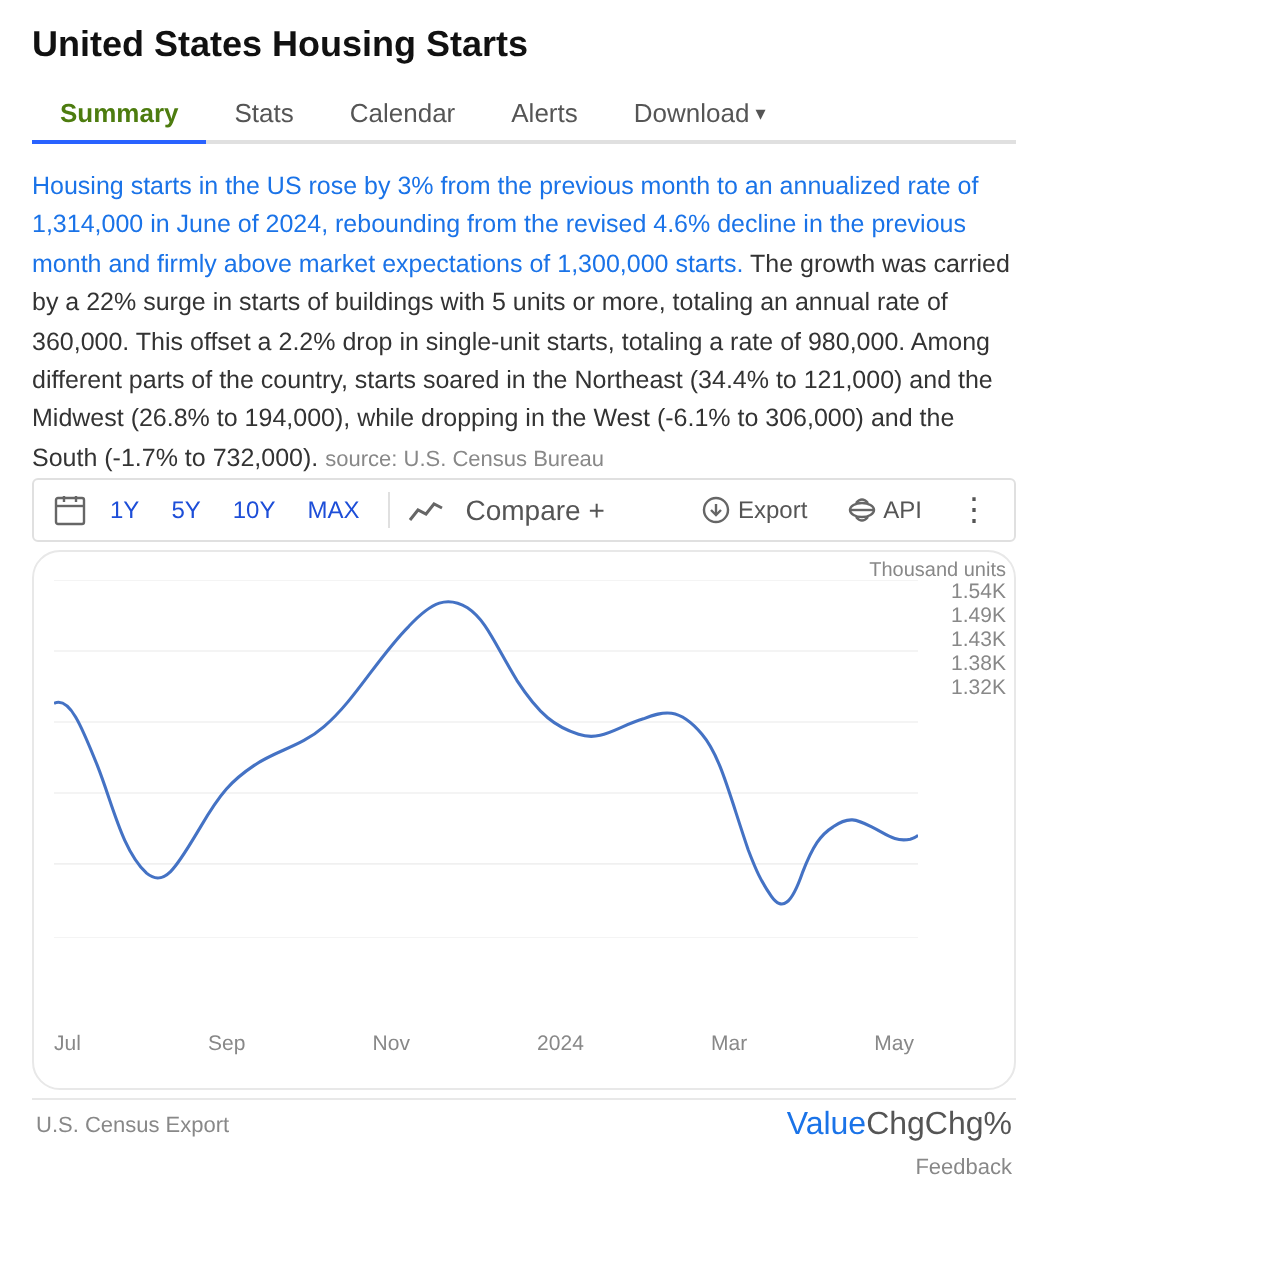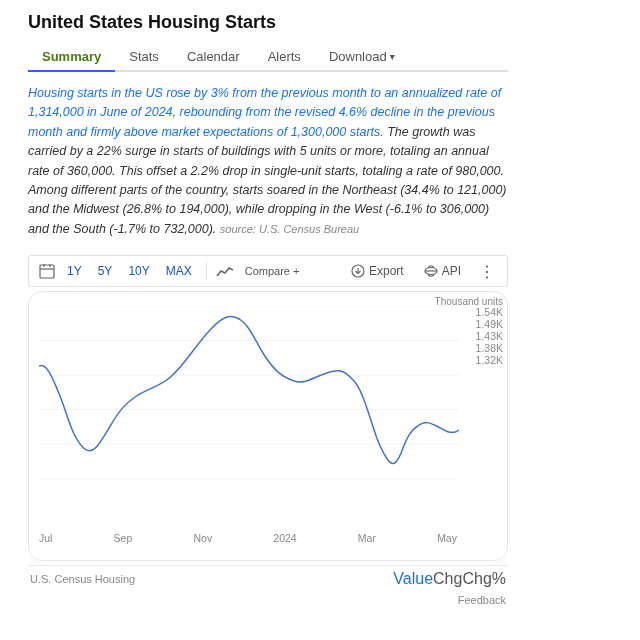--- a/index.html
+++ b/index.html
@@ -6,21 +6,21 @@
     body {
       font-family: Arial, sans-serif;
       font-size: 13px;
       background: #fff;
       color: #333;
       width: 640px;
       min-height: 640px;
     }
     .container {
       width: 524px;
-      padding: 12px 16px 8px 28px;
+      padding: 12px 16px 8px 16px;
     }
     .page-title {
       font-size: 18px;
       font-weight: bold;
       color: #111;
       margin-bottom: 10px;
     }
     .tabs {
       display: flex;
       align-items: center;
@@ -44,22 +44,21 @@
     }
     .tab.download {
       display: flex;
       align-items: center;
       gap: 3px;
     }
     .summary-text {
       font-size: 12.5px;
       color: #333;
       line-height: 1.55;
-      margin-bottom: 16px;
-      font-style: italic;
+      margin-bottom: 0;
     }
     .source {
       color: #888;
       font-size: 11px;
     }
     .chart-toolbar {
       display: flex;
       align-items: center;
       border: 1px solid #e0e0e0;
       border-radius: 3px;
@@ -90,21 +89,21 @@
       width: 1px;
       height: 18px;
       background: #e0e0e0;
       margin: 0 4px;
     }
     .compare-btn {
       display: flex;
       align-items: center;
       gap: 3px;
       color: #555;
-      font-size: 11px;
+      font-size: 14px;
       cursor: pointer;
       padding: 2px 6px;
       border-radius: 2px;
     }
     .toolbar-right {
       margin-left: auto;
       display: flex;
       align-items: center;
       gap: 8px;
     }
@@ -324,21 +323,21 @@
       <span class="x-label">Jul</span>
       <span class="x-label">Sep</span>
       <span class="x-label">Nov</span>
       <span class="x-label">2024</span>
       <span class="x-label">Mar</span>
       <span class="x-label">May</span>
     </div>
   </div>
 
   <div class="chart-footer">
-    <span class="source-label">U.S. Census Housing</span>
+    <span class="source-label">U.S. Census Export</span>
     <div class="footer-links">
       <span class="footer-link">Value</span>
       <span class="footer-link-muted">Chg</span>
       <span class="footer-link-muted">Chg%</span>
     </div>
   </div>
 
   <div class="feedback">Feedback</div>
 </div>
 

